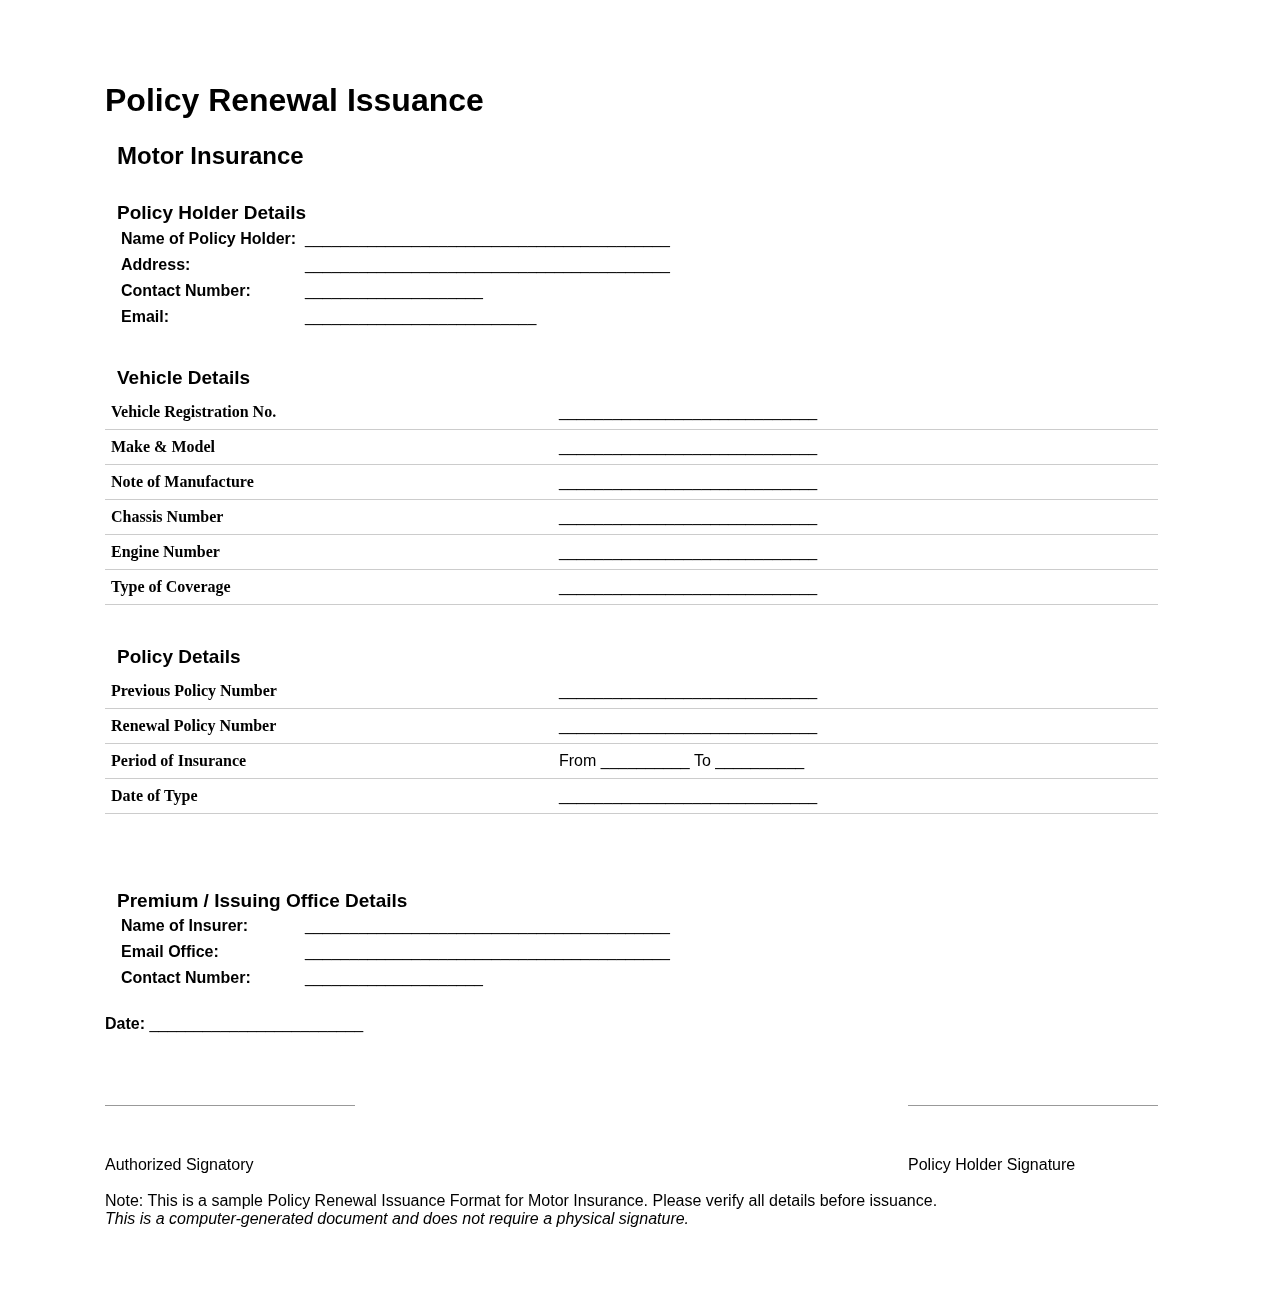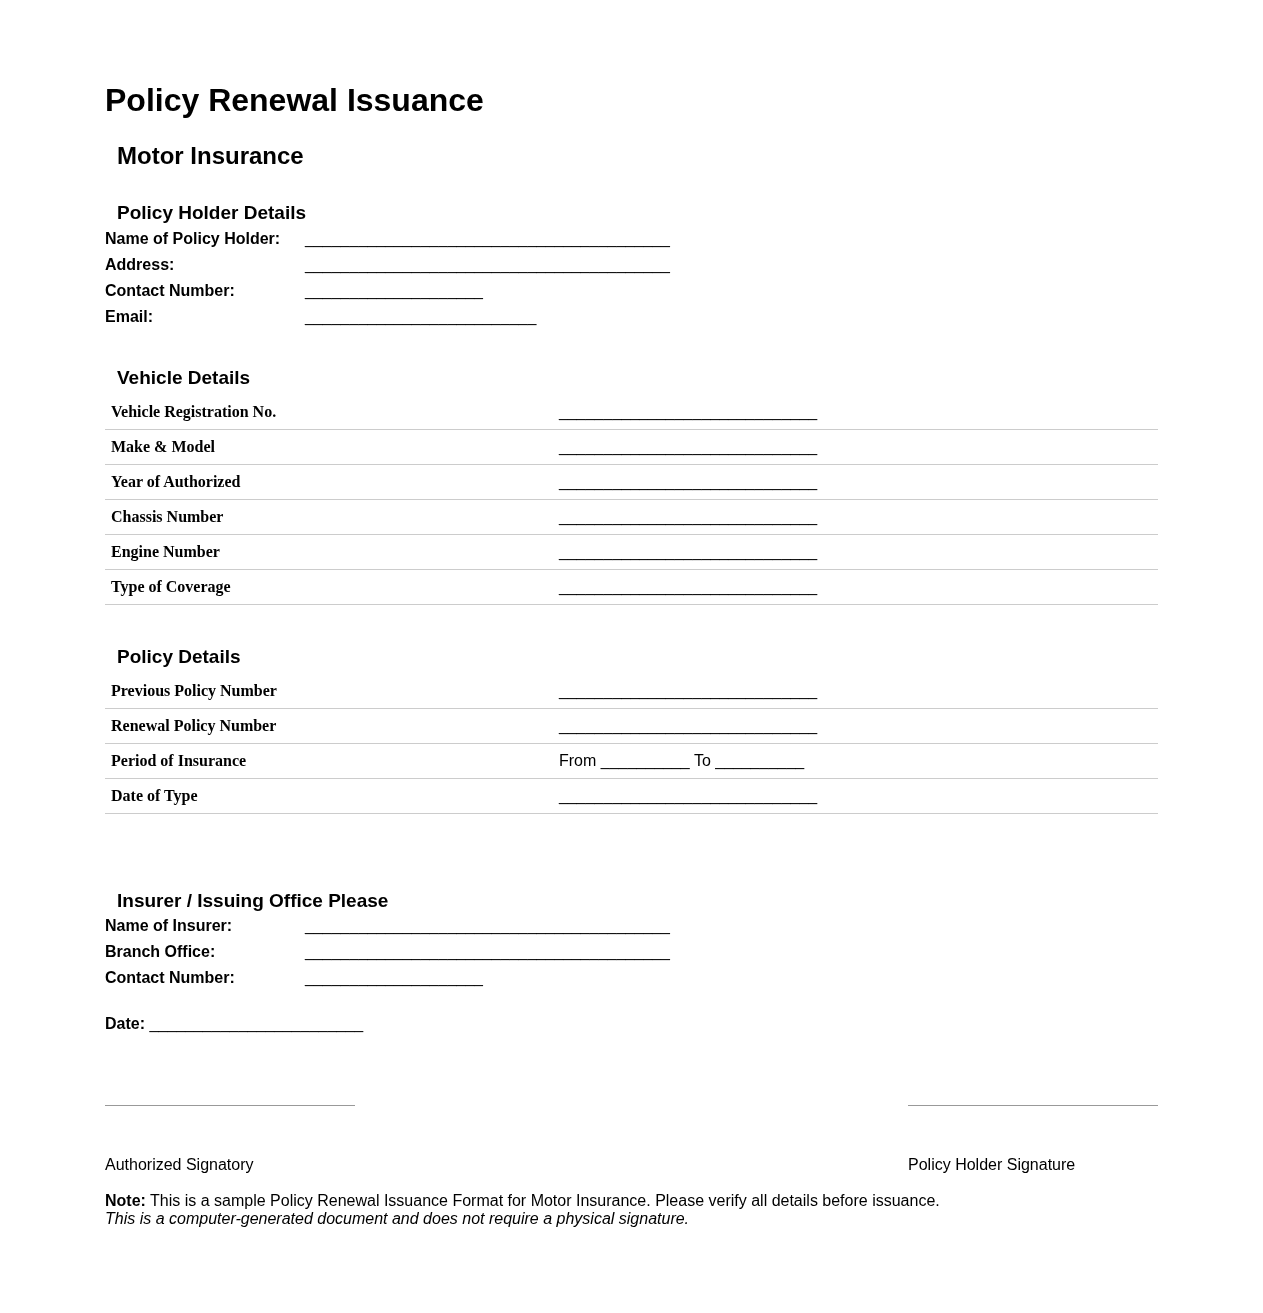--- a/index.html
+++ b/index.html
@@ -2,33 +2,33 @@
 <html><head>
 <meta charset="utf-8">
 <style>
   html, body { margin: 0; padding: 0; background: #ffffff; }
   body { width: 1263px; height: 1313px; position: relative; font-family: "Liberation Sans", sans-serif; color: #000; }
   .page { position: absolute; left: 105px; top: 0; width: 1053px; }
   h1 { position: absolute; top: 82px; left: 0; margin: 0; font-size: 32px; font-weight: bold; white-space: nowrap; }
   h2 { position: absolute; left: 12px; margin: 0; font-size: 24px; font-weight: bold; white-space: nowrap; }
   h3 { position: absolute; left: 0; margin: 12px; font-size: 19px; font-weight: bold; white-space: nowrap; }
   .kv { position: absolute; left: 0; height: 26px; font-size: 16px; font-weight: bold; }
-  .kv .label { position: absolute; left: 0; top: 0; white-space: nowrap; text-align: center; }
+  .kv .label { position: absolute; left: 16px; top: 0; white-space: nowrap; text-align: center; }
   .kv .blank { position: absolute; left: 200px; top: 0; font-weight: normal; white-space: nowrap; }
   table.details { position: absolute; left: 0; width: 1053px; border-collapse: collapse; }
   table.details td { height: 34px; border-bottom: 1px solid #cccccc; font-size: 16px; padding: 0 6px; vertical-align: middle; }
   table.details td.lbl { font-weight: bold; width: 436px; font-family: Liberation Serif, serif; }
   table.details td.val { white-space: nowrap; }
   .date-line { position: absolute; left: 0; font-size: 16px; white-space: nowrap; }
   .date-line b { font-weight: bold; }
   .sig { position: absolute; width: 250px; }
   .sig .line { height: 0; border-top: 1px solid #999999; }
   .sig .cap { margin-top: 50px; font-size: 16px; white-space: nowrap; }
   .note { position: absolute; left: 0; top: 1192px; font-size: 16px; line-height: 18px; }
-  .note b { font-weight: bold; text-align: right; }
+  .note b { font-weight: normal; text-align: right; }
   .note i { font-style: italic; }
 </style>
 </head>
 <body>
 
 <div class="page">
   <h1>Policy Renewal Issuance</h1>
   <h2 style="top:142px">Motor Insurance</h2>
 
   <h3 style="top:190px">Policy Holder Details</h3>
@@ -54,21 +54,21 @@
     <tbody>
         <tr>
           <td class="lbl">Vehicle Registration No.</td>
           <td class="val">_____________________________</td>
         </tr>
     <tr>
           <td class="lbl">Make &amp; Model</td>
           <td class="val">_____________________________</td>
         </tr>
     <tr>
-          <td class="lbl">Year of Authorized</td>
+          <td class="lbl">Note of Manufacture</td>
           <td class="val">_____________________________</td>
         </tr>
     <tr>
           <td class="lbl">Chassis Number</td>
           <td class="val">_____________________________</td>
         </tr>
     <tr>
           <td class="lbl">Engine Number</td>
           <td class="val">_____________________________</td>
         </tr>
@@ -94,27 +94,27 @@
           <td class="lbl">Period of Insurance</td>
           <td class="val">From __________ To __________</td>
         </tr>
     <tr>
           <td class="lbl">Date of Type</td>
           <td class="val">_____________________________</td>
         </tr>
   </tbody>
     </table>
 
-  <h3 style="top:878px">Insurer / Issuing Office Please</h3>
+  <h3 style="top:878px">Premium / Issuing Office Details</h3>
   <div class="kv" style="top:917px">
     <span class="label">Name of Insurer:</span>
     <span class="blank">_________________________________________</span>
   </div>
   <div class="kv" style="top:943px">
-    <span class="label">Branch Office:</span>
+    <span class="label">Email Office:</span>
     <span class="blank">_________________________________________</span>
   </div>
   <div class="kv" style="top:969px">
     <span class="label">Contact Number:</span>
     <span class="blank">____________________</span>
   </div>
 
   <div class="date-line" style="top:1015px">
     <b>Date:</b>
     <span>________________________</span>

